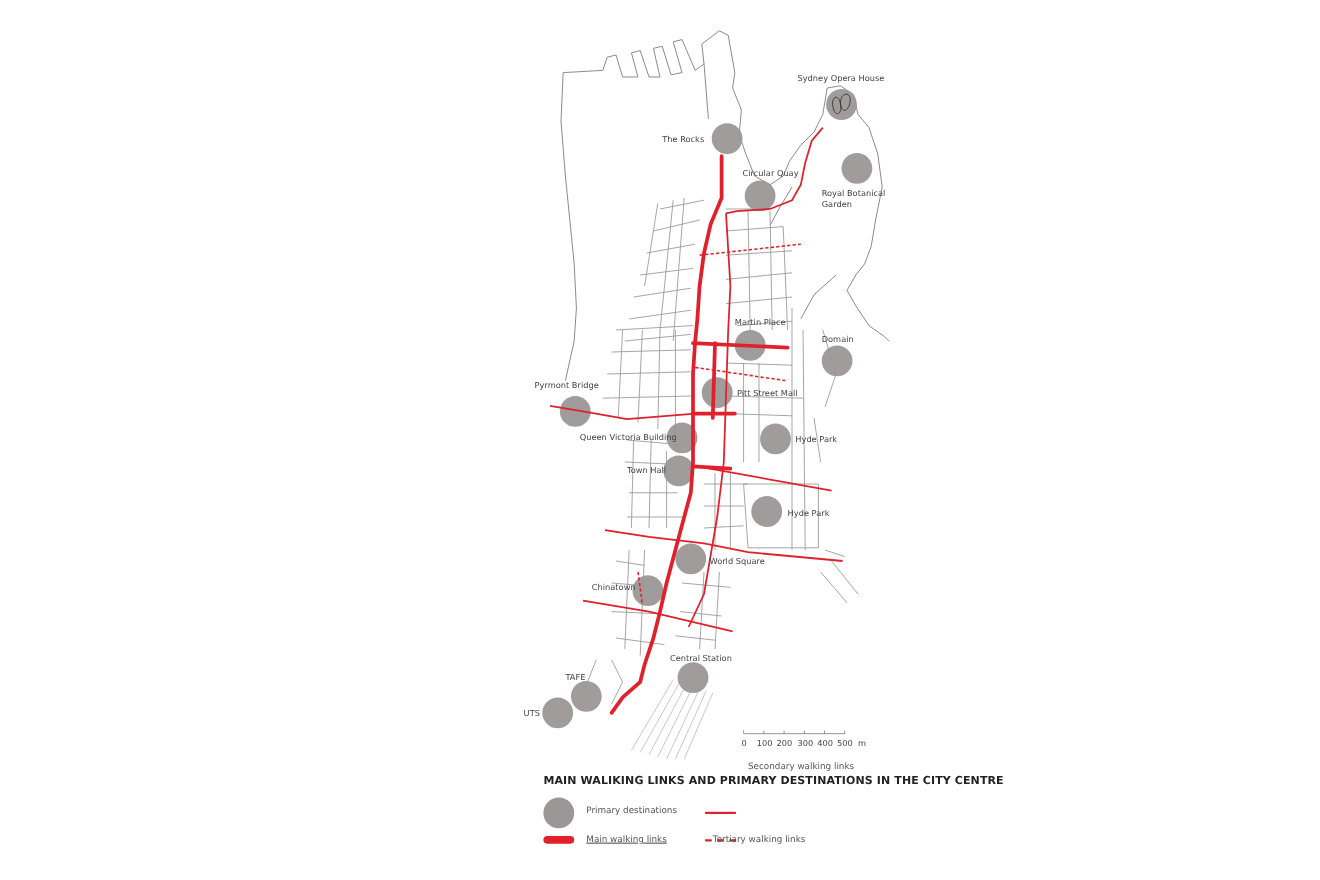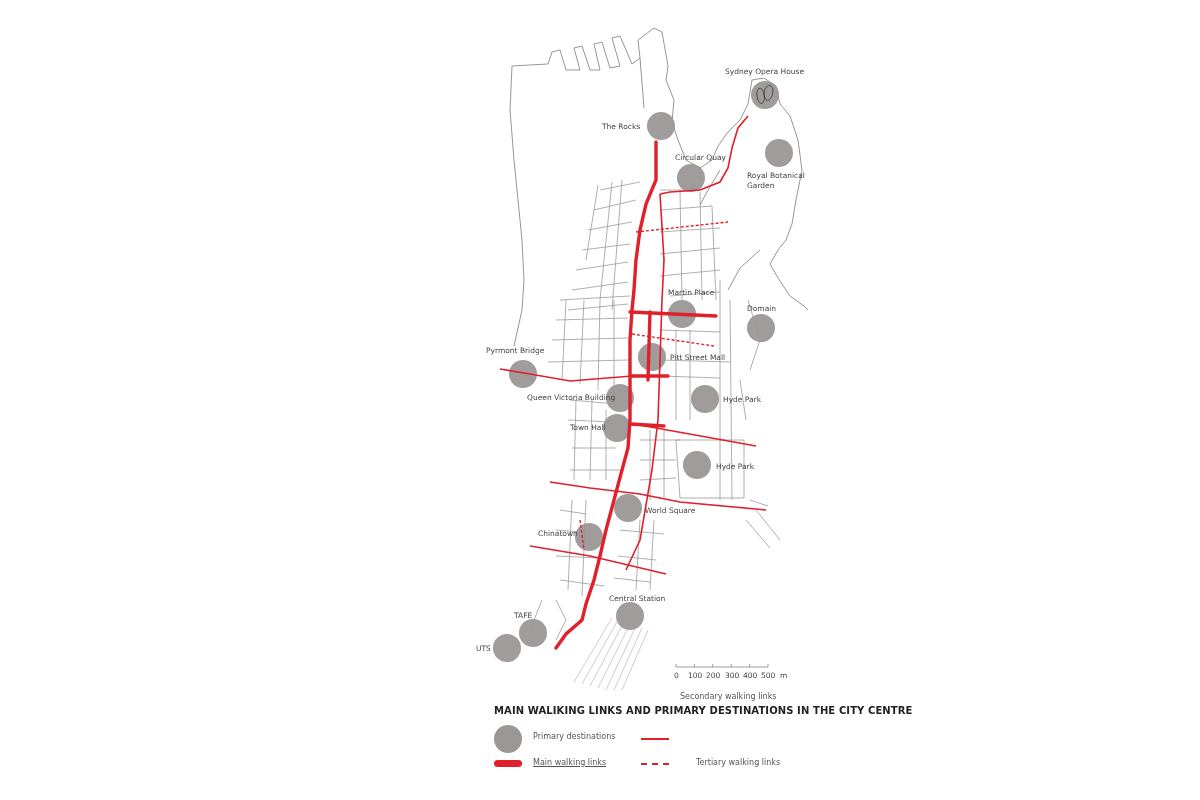--- a/index.html
+++ b/index.html
@@ -138,13 +138,13 @@
 <div class="leg-dot" style="left:494px;top:725px;"></div>
 <div class="leg" style="left:533px;top:732px;">Primary destinations</div>
 
 <div class="leg-main" style="left:494px;top:760px;"></div>
 <div class="leg" style="left:533px;top:758px;text-decoration:underline;">Main walking links</div>
 
 <div class="leg-sec" style="left:641px;top:738px;"></div>
 <div class="leg" style="left:680px;top:692px;">Secondary walking links</div>
 
 <div class="leg-ter" style="left:641px;top:763px;"></div>
-<div class="leg" style="left:696px;top:758px;">Tertiary walking links</div>
+<div class="leg" style="left:648px;top:758px;">Tertiary walking links</div>
 
 </body></html>

